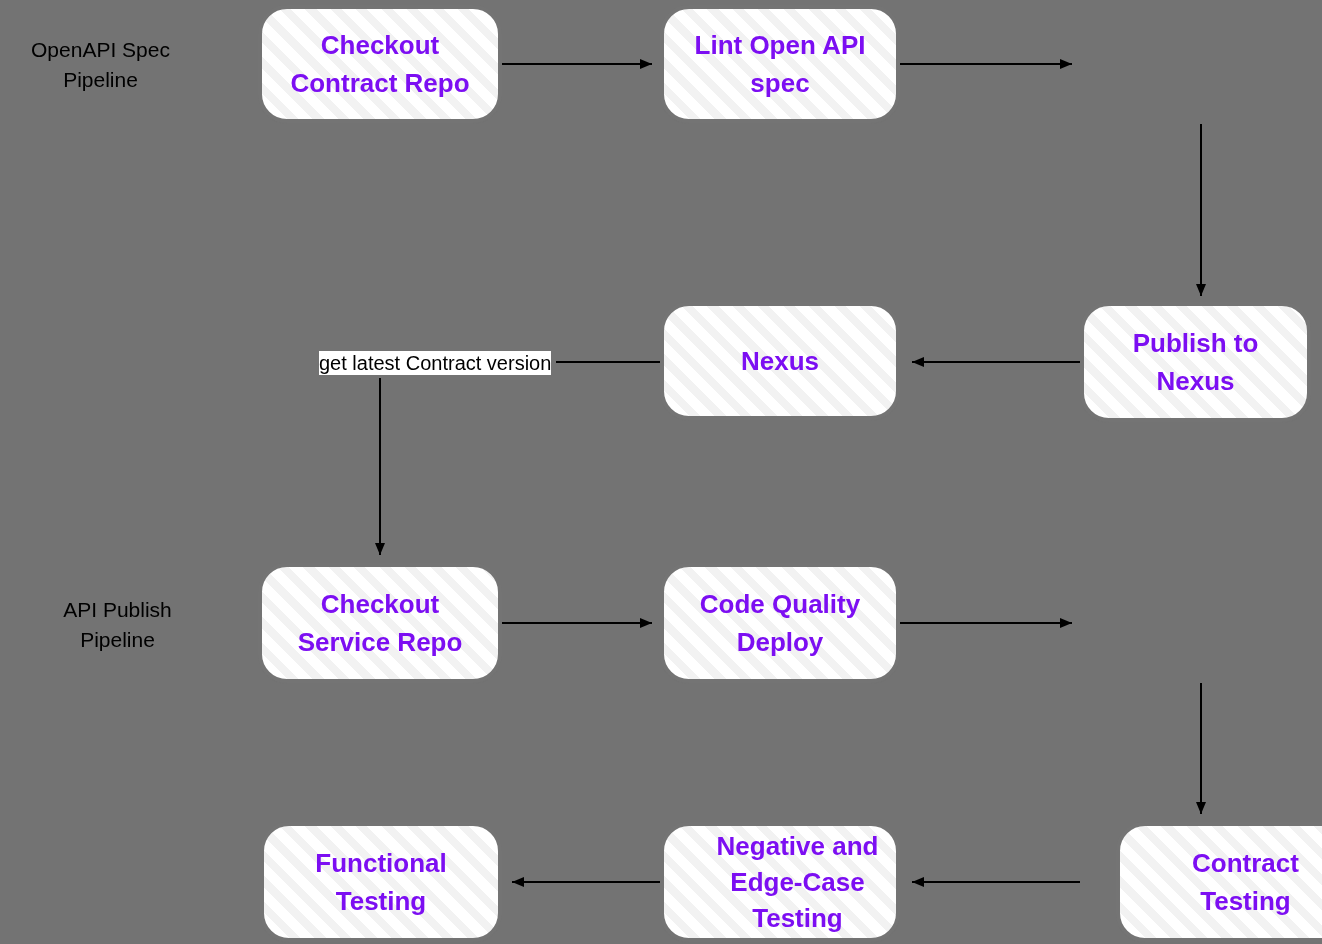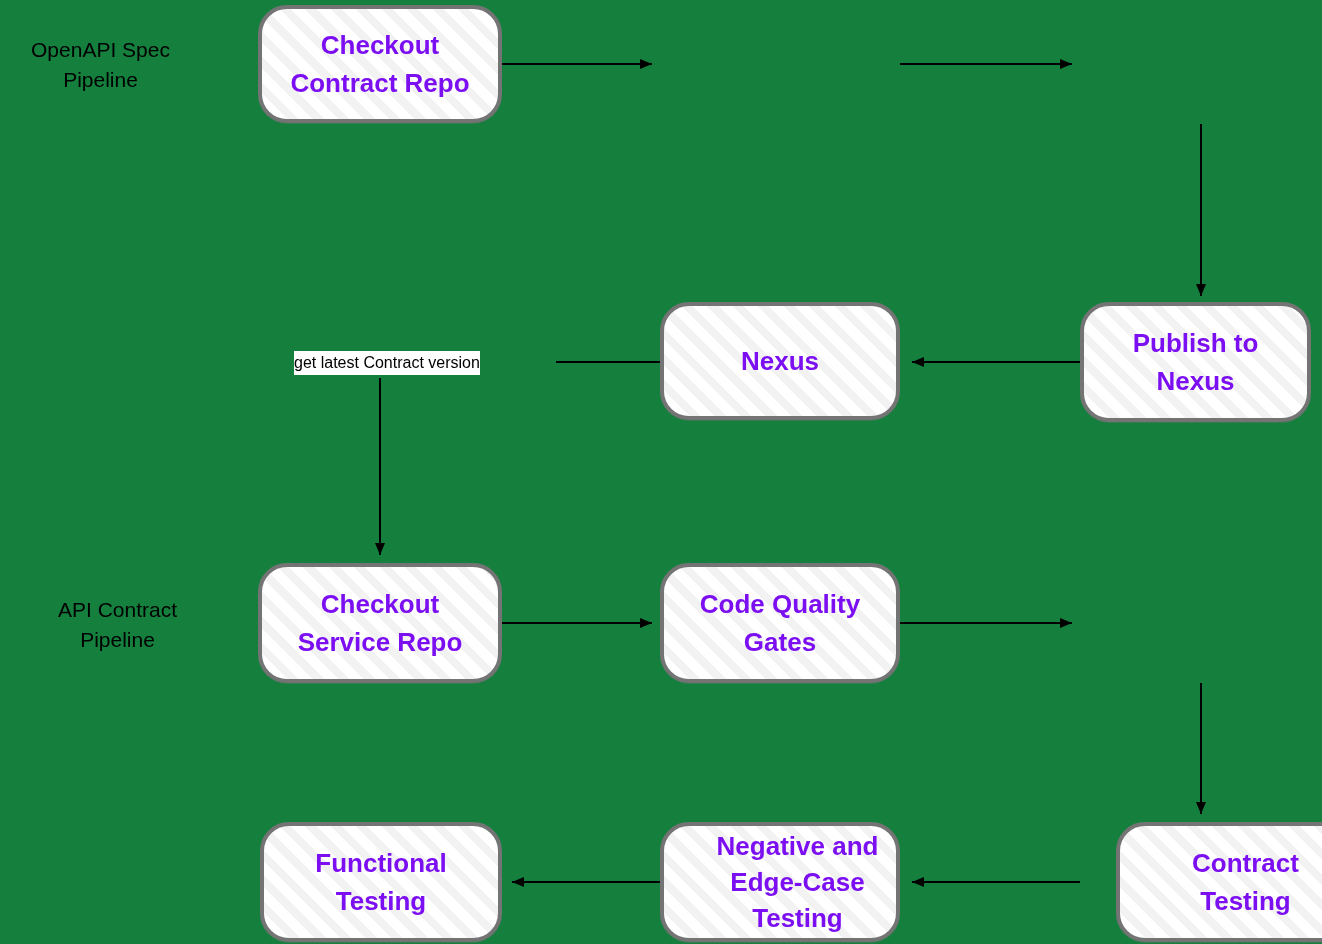--- a/index.html
+++ b/index.html
@@ -5,21 +5,21 @@
   html, body {
     margin: 0;
     padding: 0;
     background: #ffffff;
     font-family: "Liberation Sans", "DejaVu Sans", sans-serif;
   }
   .canvas {
     position: relative;
     width: 1322px;
     height: 944px;
-    background: #15803d;
+    background: #737373;
     overflow: hidden;
   }
   .edges-layer {
     position: absolute;
     left: 0; top: 0;
     width: 1322px;
     height: 944px;
     z-index: 1;
     pointer-events: none;
   }
@@ -54,24 +54,25 @@
     color: #000000;
     font-size: 21px;
     line-height: 30px;
     text-align: center;
     white-space: pre-line;
   }
   .edge-label {
     position: absolute;
     z-index: 2;
     color: #000000;
-    font-size: 16px;
+    font-size: 20px;
     line-height: 24px;
     white-space: nowrap;
     background: #ffffff;
+    margin-left: 25px;
   }
 </style>
 </head>
 <body>
 
 <div class="canvas">
 
   <svg class="edges-layer" viewBox="0 0 1322 944" xmlns="http://www.w3.org/2000/svg">
     <defs>
       <marker id="arrow" markerUnits="userSpaceOnUse" markerWidth="14" markerHeight="12" refX="12" refY="5" orient="auto">
@@ -86,45 +87,49 @@
     <path d="M380,378 L380,555" stroke="#000" stroke-width="2" fill="none" marker-end="url(#arrow)"></path>
     <path d="M502,623 L652,623" stroke="#000" stroke-width="2" fill="none" marker-end="url(#arrow)"></path>
     <path d="M900,623 L1072,623" stroke="#000" stroke-width="2" fill="none" marker-end="url(#arrow)"></path>
     <path d="M1201,683 L1201,814" stroke="#000" stroke-width="2" fill="none" marker-end="url(#arrow)"></path>
     <path d="M1080,882 L912,882" stroke="#000" stroke-width="2" fill="none" marker-end="url(#arrow)"></path>
     <path d="M660,882 L512,882" stroke="#000" stroke-width="2" fill="none" marker-end="url(#arrow)"></path>
   </svg>
 
   <div class="lane-label" style="left:13px; top:35px; width:175px;">OpenAPI Spec
 Pipeline</div>
-  <div class="lane-label" style="left:30px; top:595px; width:175px;">API Contract
+  <div class="lane-label" style="left:30px; top:595px; width:175px;">API Publish
 Pipeline</div>
 
   <div class="edge-label" style="left:294px; top:351px;">get latest Contract version</div>
 
   <div class="node" style="left:258px; top:5px; width:244px; height:118px;">
     <div class="node-label">Checkout
 Contract Repo</div>
+  </div>
+  <div class="node" style="left:660px; top:5px; width:240px; height:118px;">
+    <div class="node-label">Lint Open API
+spec</div>
   </div>
 
   <div class="node" style="left:1080px; top:302px; width:231px; height:120px;">
     <div class="node-label">Publish to
 Nexus</div>
   </div>
   <div class="node" style="left:660px; top:302px; width:240px; height:118px;">
     <div class="node-label">Nexus</div>
   </div>
 
   <div class="node" style="left:258px; top:563px; width:244px; height:120px;">
     <div class="node-label">Checkout
 Service Repo</div>
   </div>
   <div class="node" style="left:660px; top:563px; width:240px; height:120px;">
     <div class="node-label">Code Quality
-Gates</div>
+Deploy</div>
   </div>
 
   <div class="node" style="left:1116px; top:822px; width:259px; height:120px;">
     <div class="node-label">Contract
 Testing</div>
   </div>
   <div class="node" style="left:660px; top:822px; width:240px; height:120px;padding-left:35px;">
     <div class="node-label node-label-tight">Negative and
 Edge-Case
 Testing</div>

